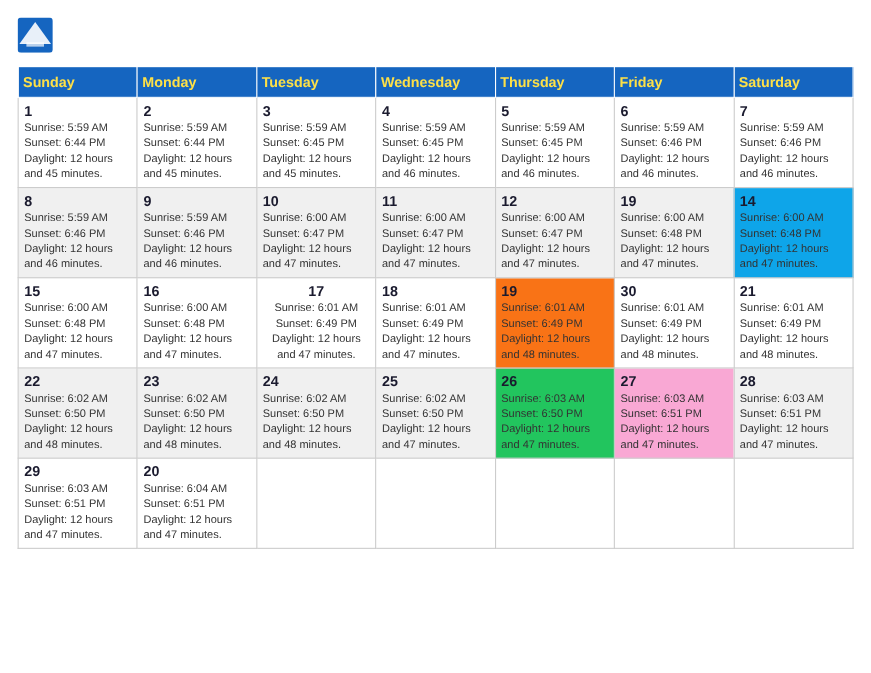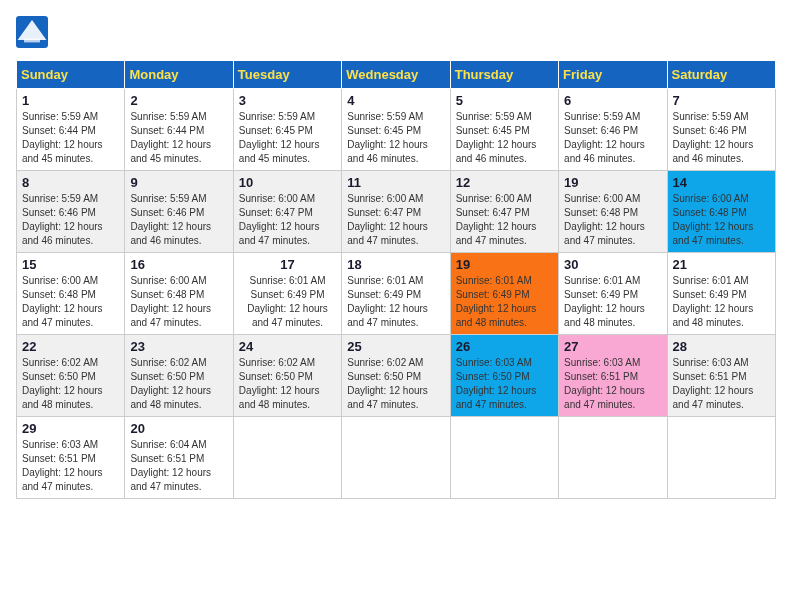--- a/index.html
+++ b/index.html
@@ -221,21 +221,21 @@
         <span class="day-info">Sunrise: 6:02 AM<br>Sunset: 6:50 PM<br>Daylight: 12 hours and 48 minutes.</span>
       </td>
         <td style="background: rgb(240, 240, 240);">
         <span class="day-number">24</span>
         <span class="day-info">Sunrise: 6:02 AM<br>Sunset: 6:50 PM<br>Daylight: 12 hours and 48 minutes.</span>
       </td>
         <td style="background: rgb(240, 240, 240);">
         <span class="day-number">25</span>
         <span class="day-info">Sunrise: 6:02 AM<br>Sunset: 6:50 PM<br>Daylight: 12 hours and 47 minutes.</span>
       </td>
-        <td style="background: #0ea5e9;">
+        <td style="background: #22c55e;">
         <span class="day-number">26</span>
         <span class="day-info">Sunrise: 6:03 AM<br>Sunset: 6:50 PM<br>Daylight: 12 hours and 47 minutes.</span>
       </td>
         <td style="background: #f9a8d4;">
         <span class="day-number">27</span>
         <span class="day-info">Sunrise: 6:03 AM<br>Sunset: 6:51 PM<br>Daylight: 12 hours and 47 minutes.</span>
       </td>
         <td style="background: rgb(240, 240, 240);">
         <span class="day-number">28</span>
         <span class="day-info">Sunrise: 6:03 AM<br>Sunset: 6:51 PM<br>Daylight: 12 hours and 47 minutes.</span>

